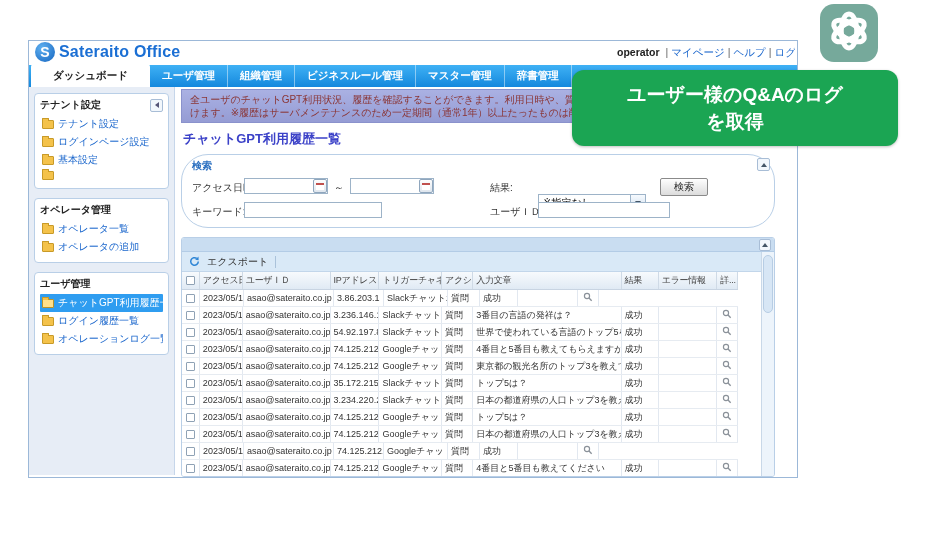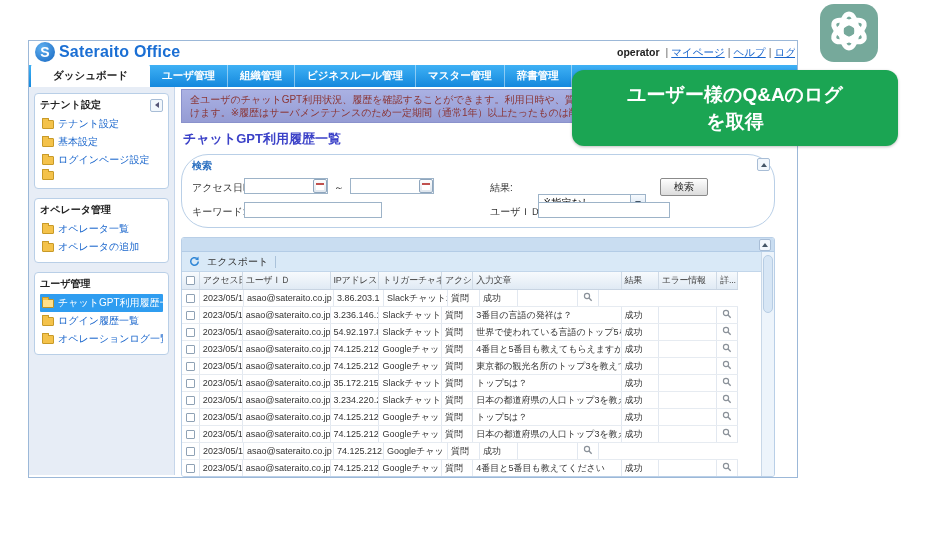--- a/index.html
+++ b/index.html
@@ -17,21 +17,21 @@
 
   .win-header { position:relative; height:24px; background:#fff; }
   .brand { position:absolute; left:6px; top:1px; display:flex; align-items:center; gap:4px; }
   .brand-s { width:20px; height:20px; border-radius:50%;
     background:radial-gradient(circle at 35% 30%, #5fb0f0, #1565c0); color:#fff;
     font-weight:bold; font-size:14px; display:flex; align-items:center; justify-content:center; }
   .brand-name { color:#1b6fd4; font-weight:bold; font-size:16px; letter-spacing:0.2px; }
   .hdr-right { position:absolute; right:2px; top:5px; width:178px; overflow:hidden;
     white-space:nowrap; font-size:10.5px; color:#333; text-align:left; }
   .hdr-right .sep { color:#666; margin:0 3px; }
-  .hdr-right a { color:#1a66cc; text-decoration:underline; cursor:pointer; }
+  .hdr-right a { color:#1a66cc; cursor:pointer; }
   .hdr-user { font-weight:bold; color:#222; }
 
   
   .tabbar { position:absolute; left:0; top:24px; width:100%; height:22px;
     background:linear-gradient(#3fb1f5,#1488dd); display:flex; align-items:flex-end; padding-left:2px; }
   .tab { color:#fff; font-size:10.5px; font-weight:bold; padding:4px 12px 4px;
     border-right:1px solid rgba(255,255,255,0.45); cursor:pointer; white-space:nowrap; }
   .tab.active { background:#fff; color:#222; border-radius:3px 3px 0 0; border-right:none;
     padding:5px 22px 4px; }
 
@@ -167,25 +167,25 @@
               <span class="side-collapse">
                 <span class="tri-left"></span>
               </span>
             </div>
             <div class="side-item">
               <span class="folder"></span>
               <span>テナント設定</span>
             </div>
             <div class="side-item">
               <span class="folder"></span>
+              <span>ログインページ設定</span>
+            </div>
+            <div class="side-item">
+              <span class="folder"></span>
               <span>基本設定</span>
-            </div>
-            <div class="side-item">
-              <span class="folder"></span>
-              <span>ログインページ設定</span>
             </div>
             <div class="side-item">
               <span class="folder"></span>
               <span></span>
             </div>
           </div>
           <div class="side-panel">
             <div class="side-title-row">
               <span class="side-title">オペレータ管理</span>
             </div>

